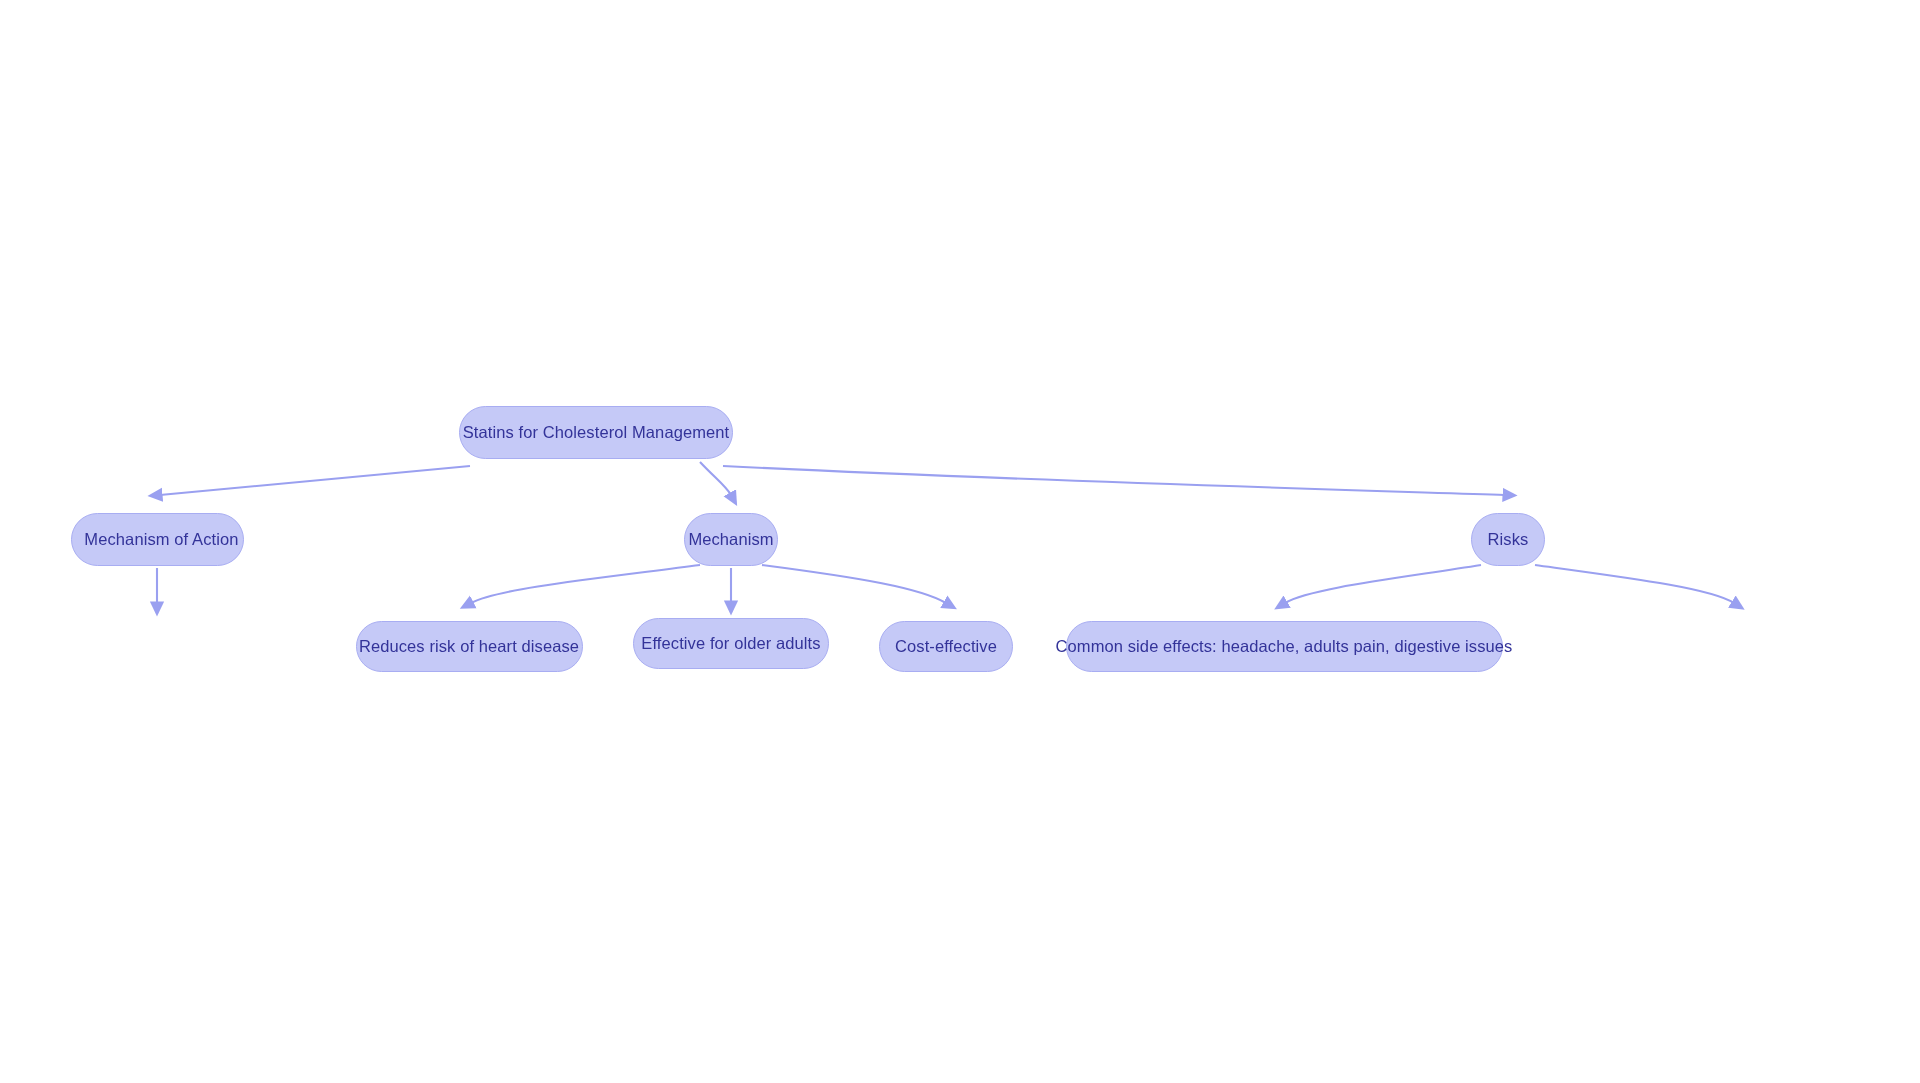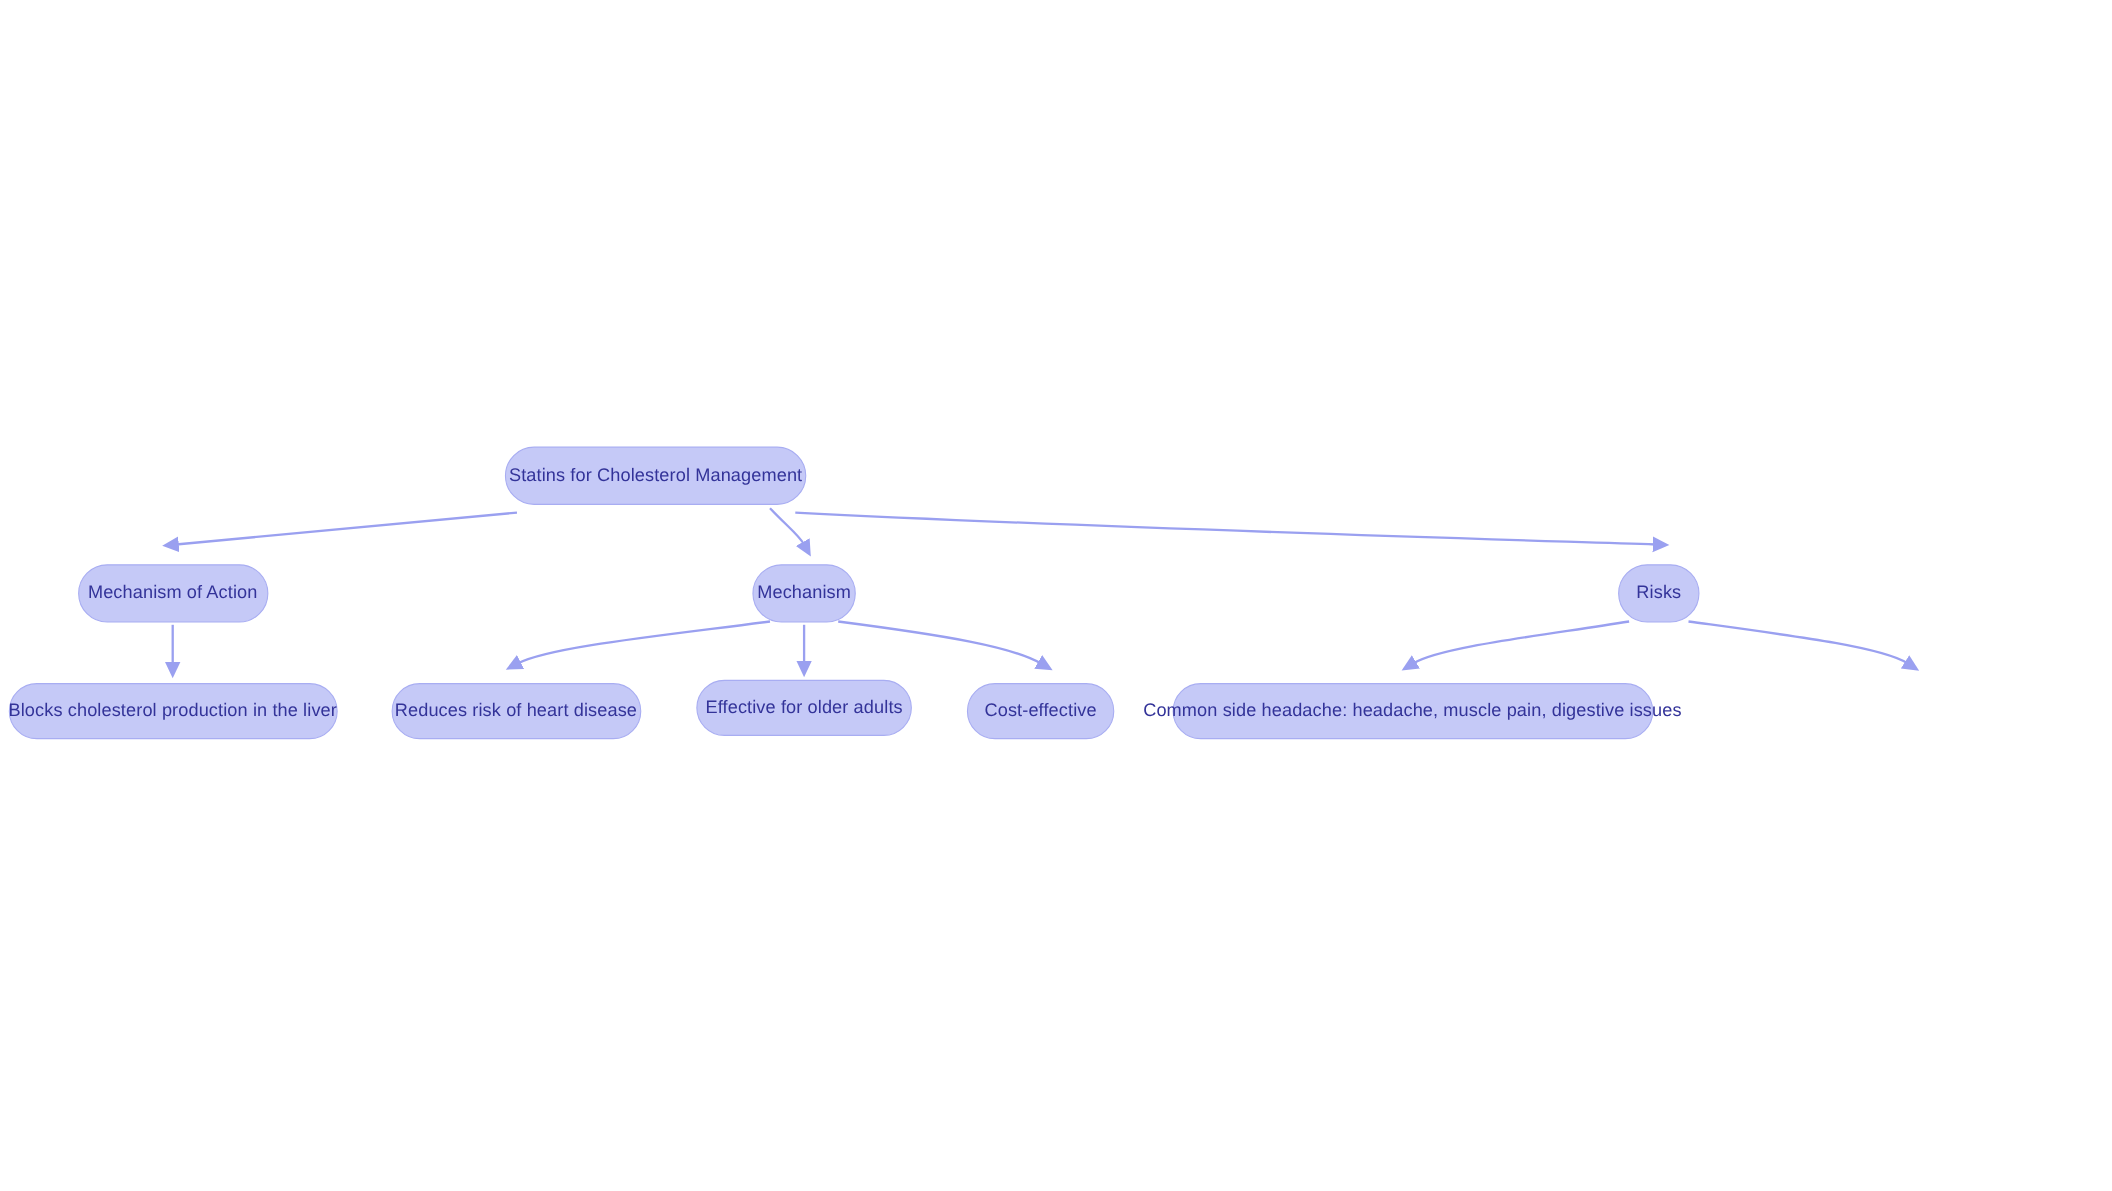--- a/index.html
+++ b/index.html
@@ -70,46 +70,43 @@
       <path d="M 762 565 C 862 578, 920 588, 946 603"></path>
       <path d="M 1481 565 C 1400 578, 1310 588, 1285 603"></path>
       <path d="M 1535 565 C 1630 578, 1710 588, 1734 603"></path>
     </g>
   </svg>
 
   <div class="node" style="left:459px; top:405.5px; width:274px; height:53px;">
     <span class="node-label">Statins for Cholesterol Management</span>
   </div>
 
-  <div class="node" style="left:70.5px; top:512.5px; width:173px; height:53px;">
+  <div class="node" style="left:70.5px; top:512.5px; width:173px; height:53px;justify-content:flex-end;">
     <span class="node-label">Mechanism of Action</span>
   </div>
 
   <div class="node" style="left:684px; top:512.5px; width:94px; height:53px;">
     <span class="node-label">Mechanism</span>
   </div>
 
   <div class="node" style="left:1471px; top:512.5px; width:74px; height:53px;">
     <span class="node-label">Risks</span>
   </div>
 
-  <div class="node" style="left:7.5px; top:620.5px; width:299px; height:51px;">
-    <span class="node-label">Blocks cholesterol production in the liver</span>
-  </div>
 
   <div class="node" style="left:355.5px; top:620.5px; width:227px; height:51px;justify-content:center;">
     <span class="node-label">Reduces risk of heart disease</span>
   </div>
 
   <div class="node" style="left:633px; top:618px; width:196px; height:51px;">
     <span class="node-label">Effective for older adults</span>
   </div>
 
   <div class="node" style="left:879px; top:620.5px; width:134px; height:51px;">
     <span class="node-label">Cost-effective</span>
   </div>
 
   <div class="node" style="left:1065.5px; top:620.5px; width:437px; height:51px;">
-    <span class="node-label">Common side headache: headache, muscle pain, digestive issues</span>
+    <span class="node-label">Common side effects: headache, adults pain, digestive issues</span>
   </div>
 
 
 </div>
 
 </body></html>

